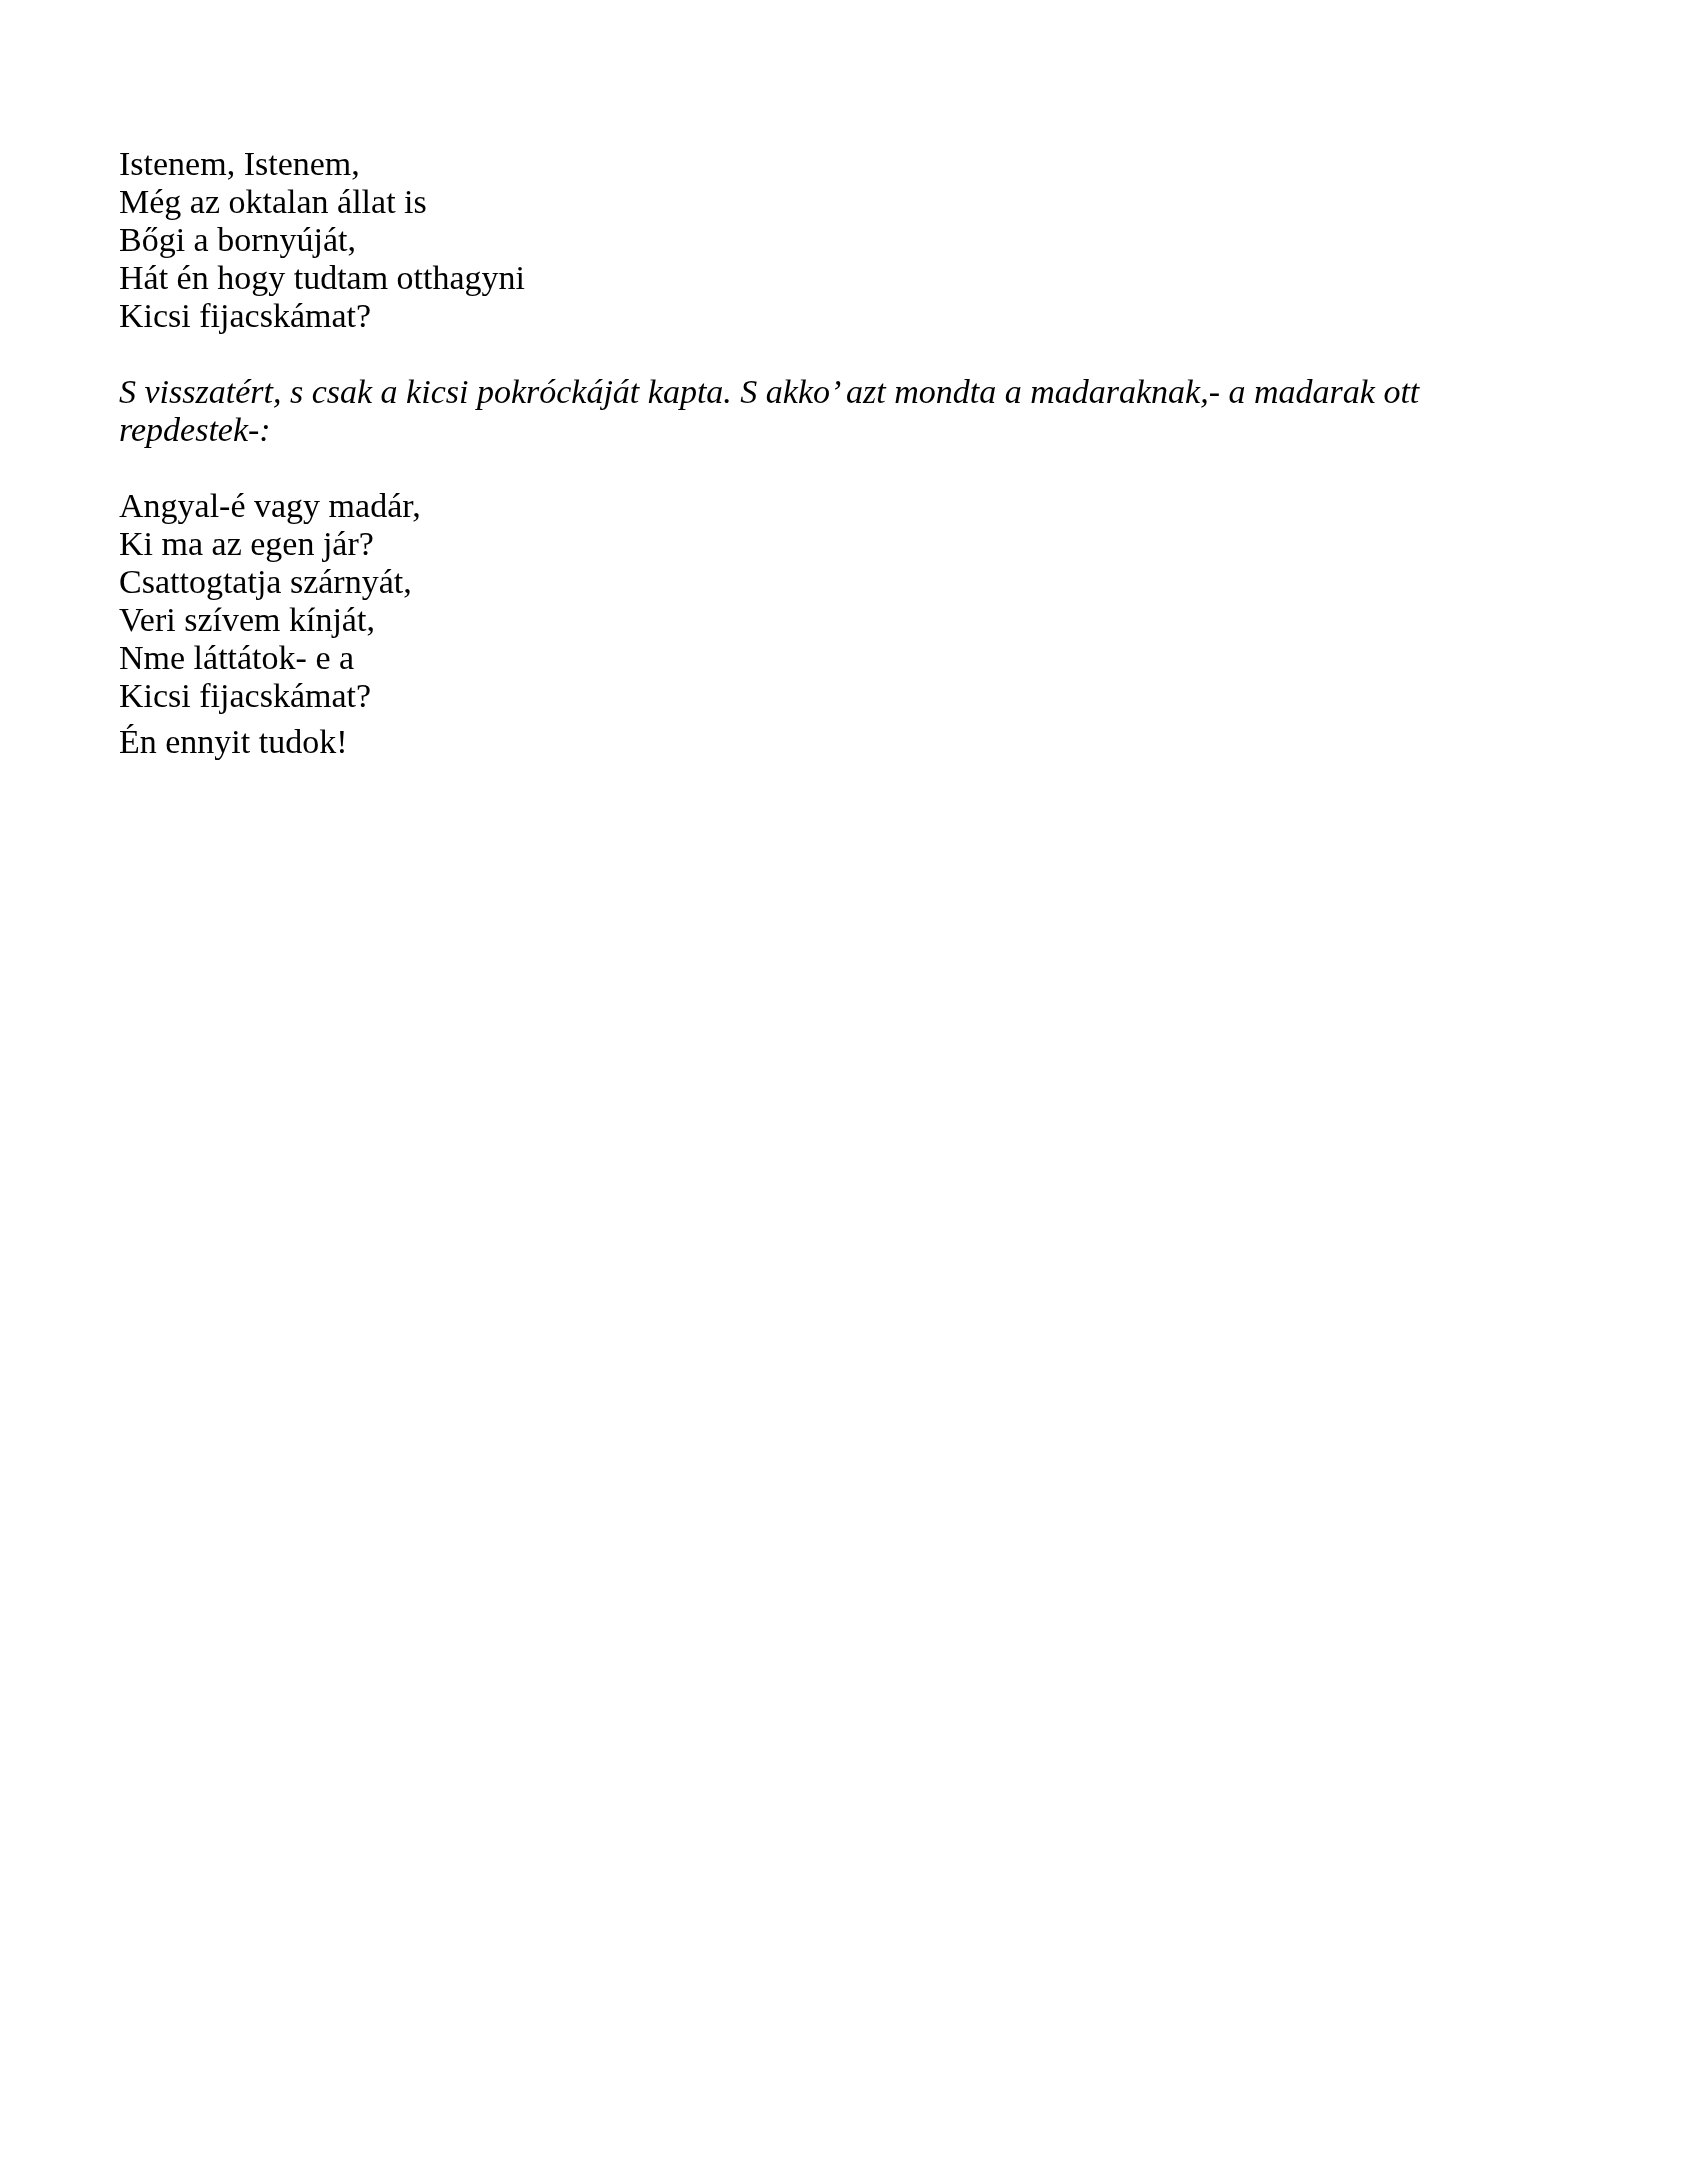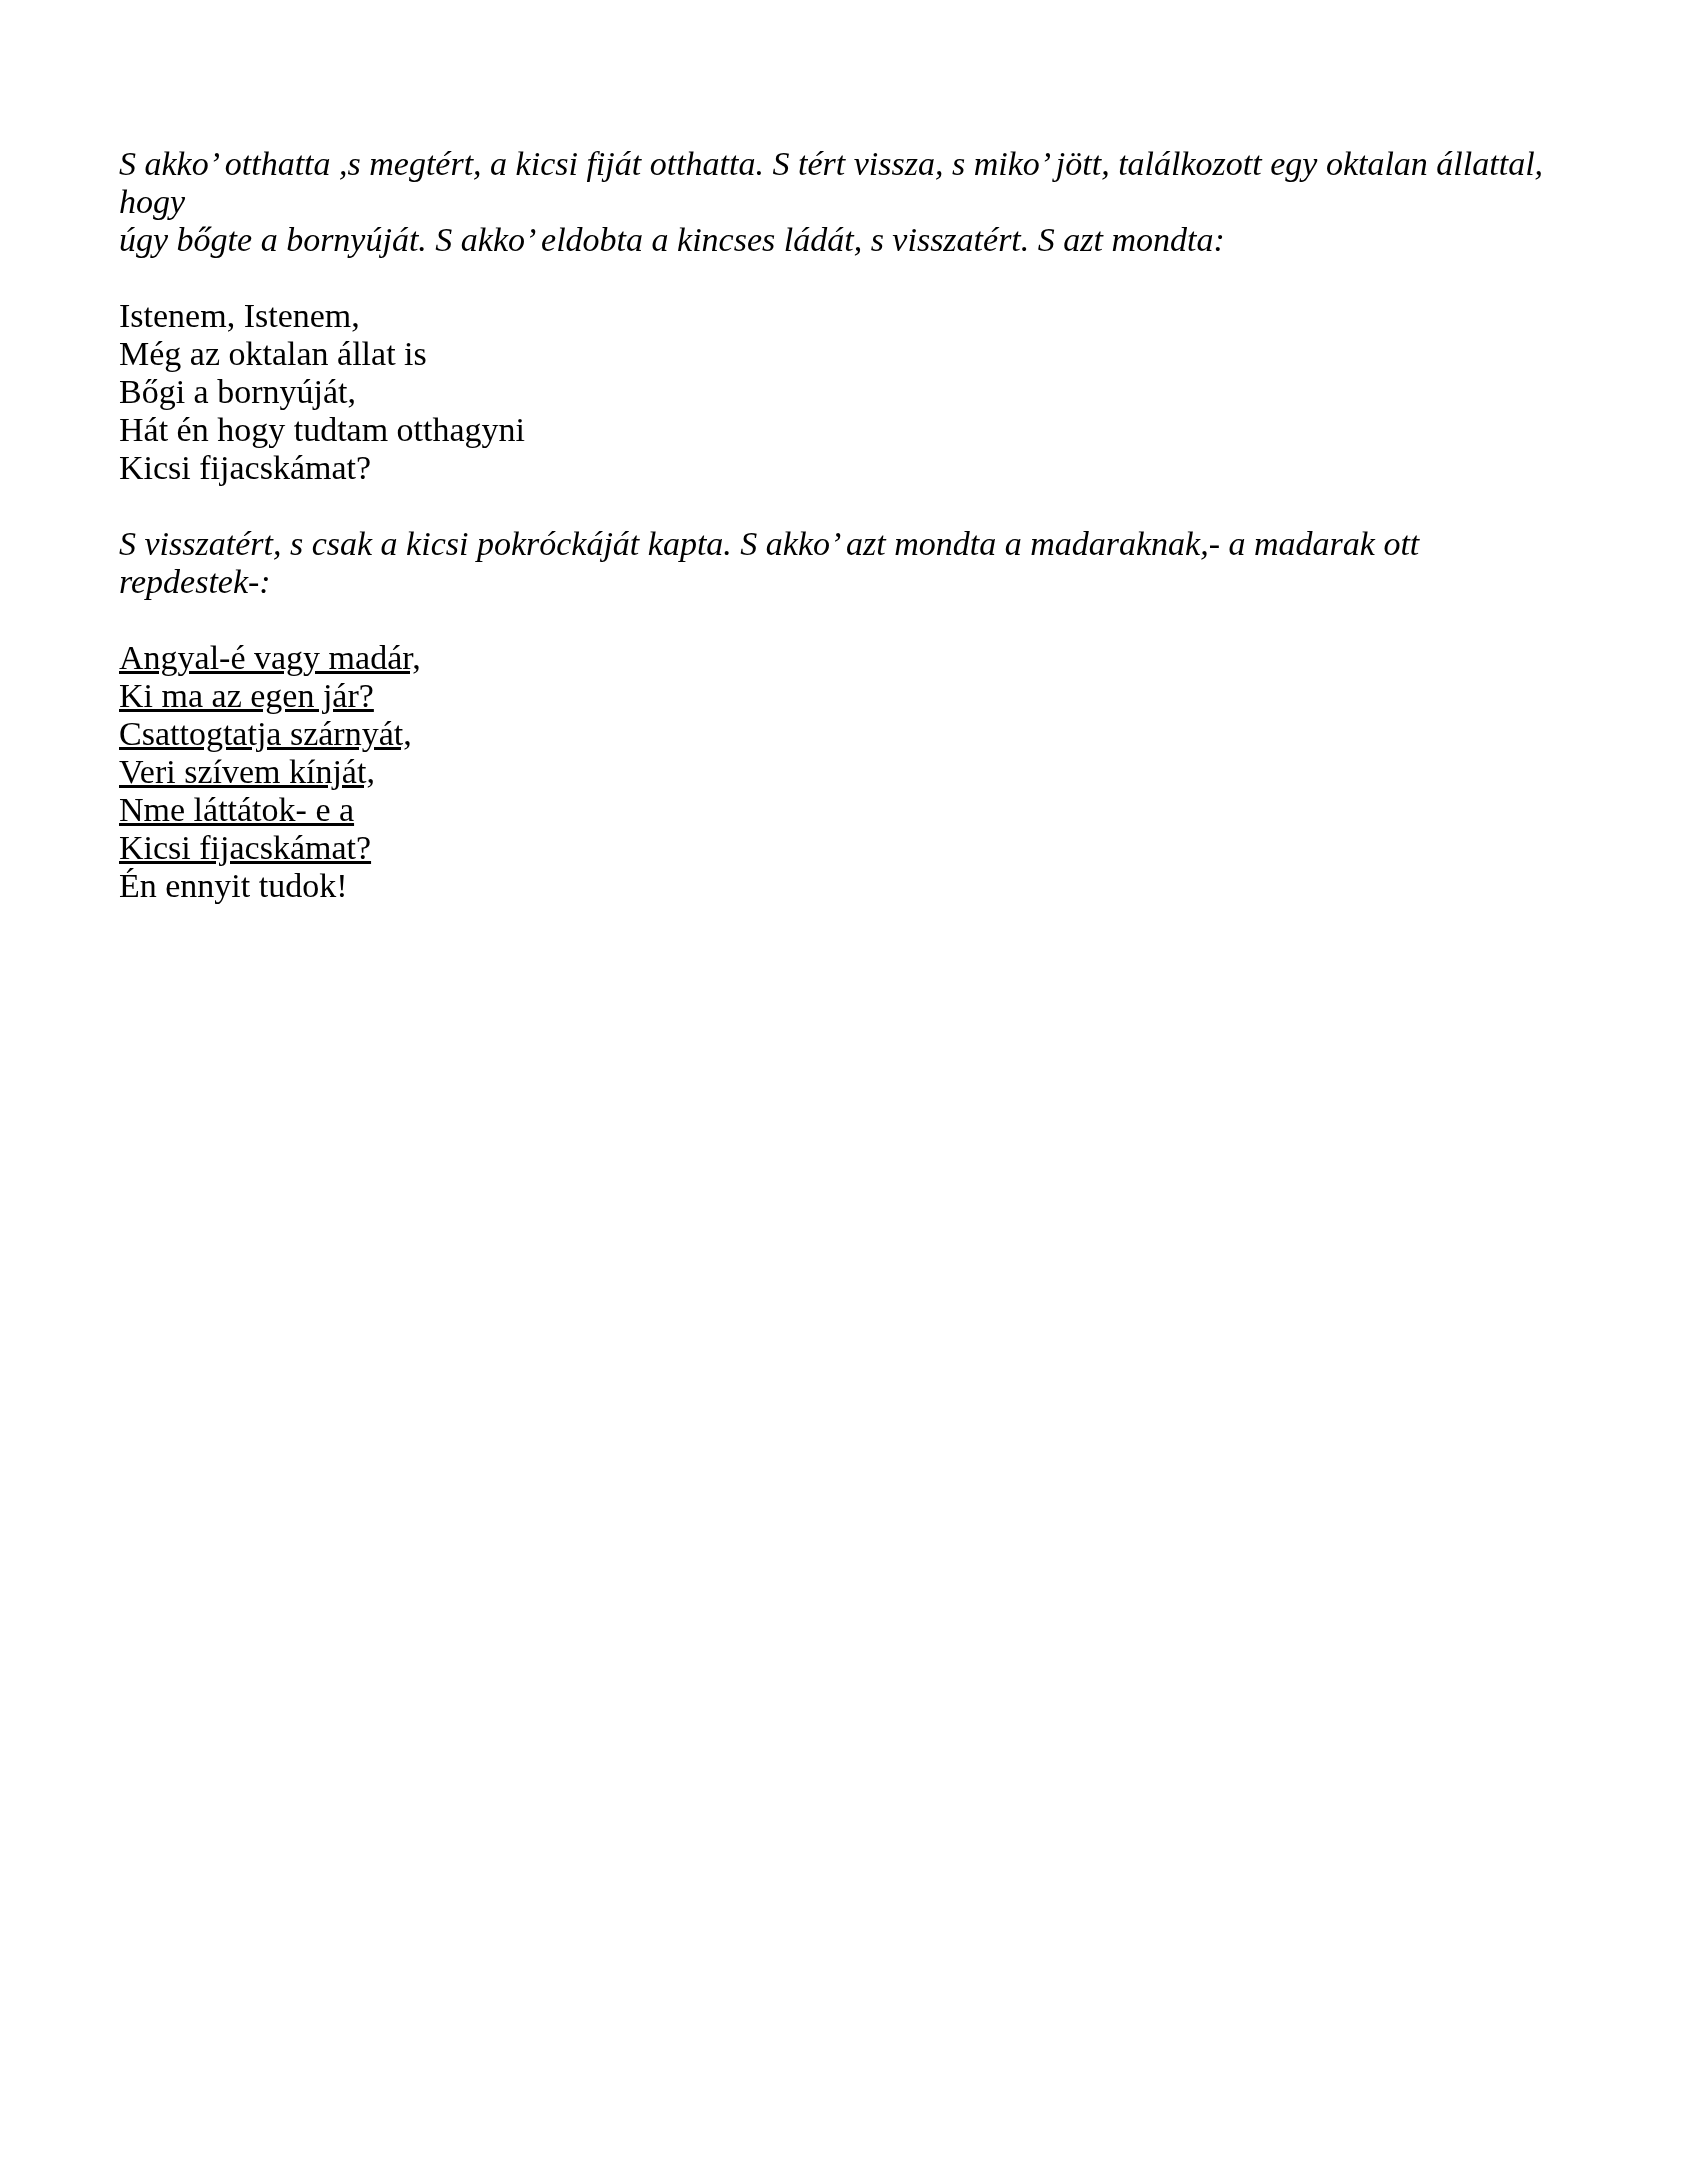--- a/index.html
+++ b/index.html
@@ -23,30 +23,27 @@
   .para {
     margin: 0 0 38px 0;
     font-size: 34px;
     line-height: 38px;
     white-space: pre-line; 
   }
   .para.italic {
     font-style: italic;
   }
   .para.tight {
-    margin-bottom: 0; 
-    text-decoration: underline;
+    margin-bottom: 8px; 
   }
 </style>
 </head>
 <body>
 
 <div class="page">
-  <p class="para italic">S akko’ otthatta ,s megtért, a kicsi fiját otthatta. S tért vissza, s miko’ jött, találkozott egy oktalan állattal, hogy
-úgy bőgte a bornyúját. S akko’ eldobta a kincses ládát, s visszatért. S azt mondta:</p>
 
   <p class="para">Istenem, Istenem,
 Még az oktalan állat is
 Bőgi a bornyúját,
 Hát én hogy tudtam otthagyni
 Kicsi fijacskámat?</p>
 
   <p class="para italic">S visszatért, s csak a kicsi pokróckáját kapta. S akko’ azt mondta a madaraknak,- a madarak ott repdestek-:</p>
 
   <p class="para tight">Angyal-é vagy madár,

